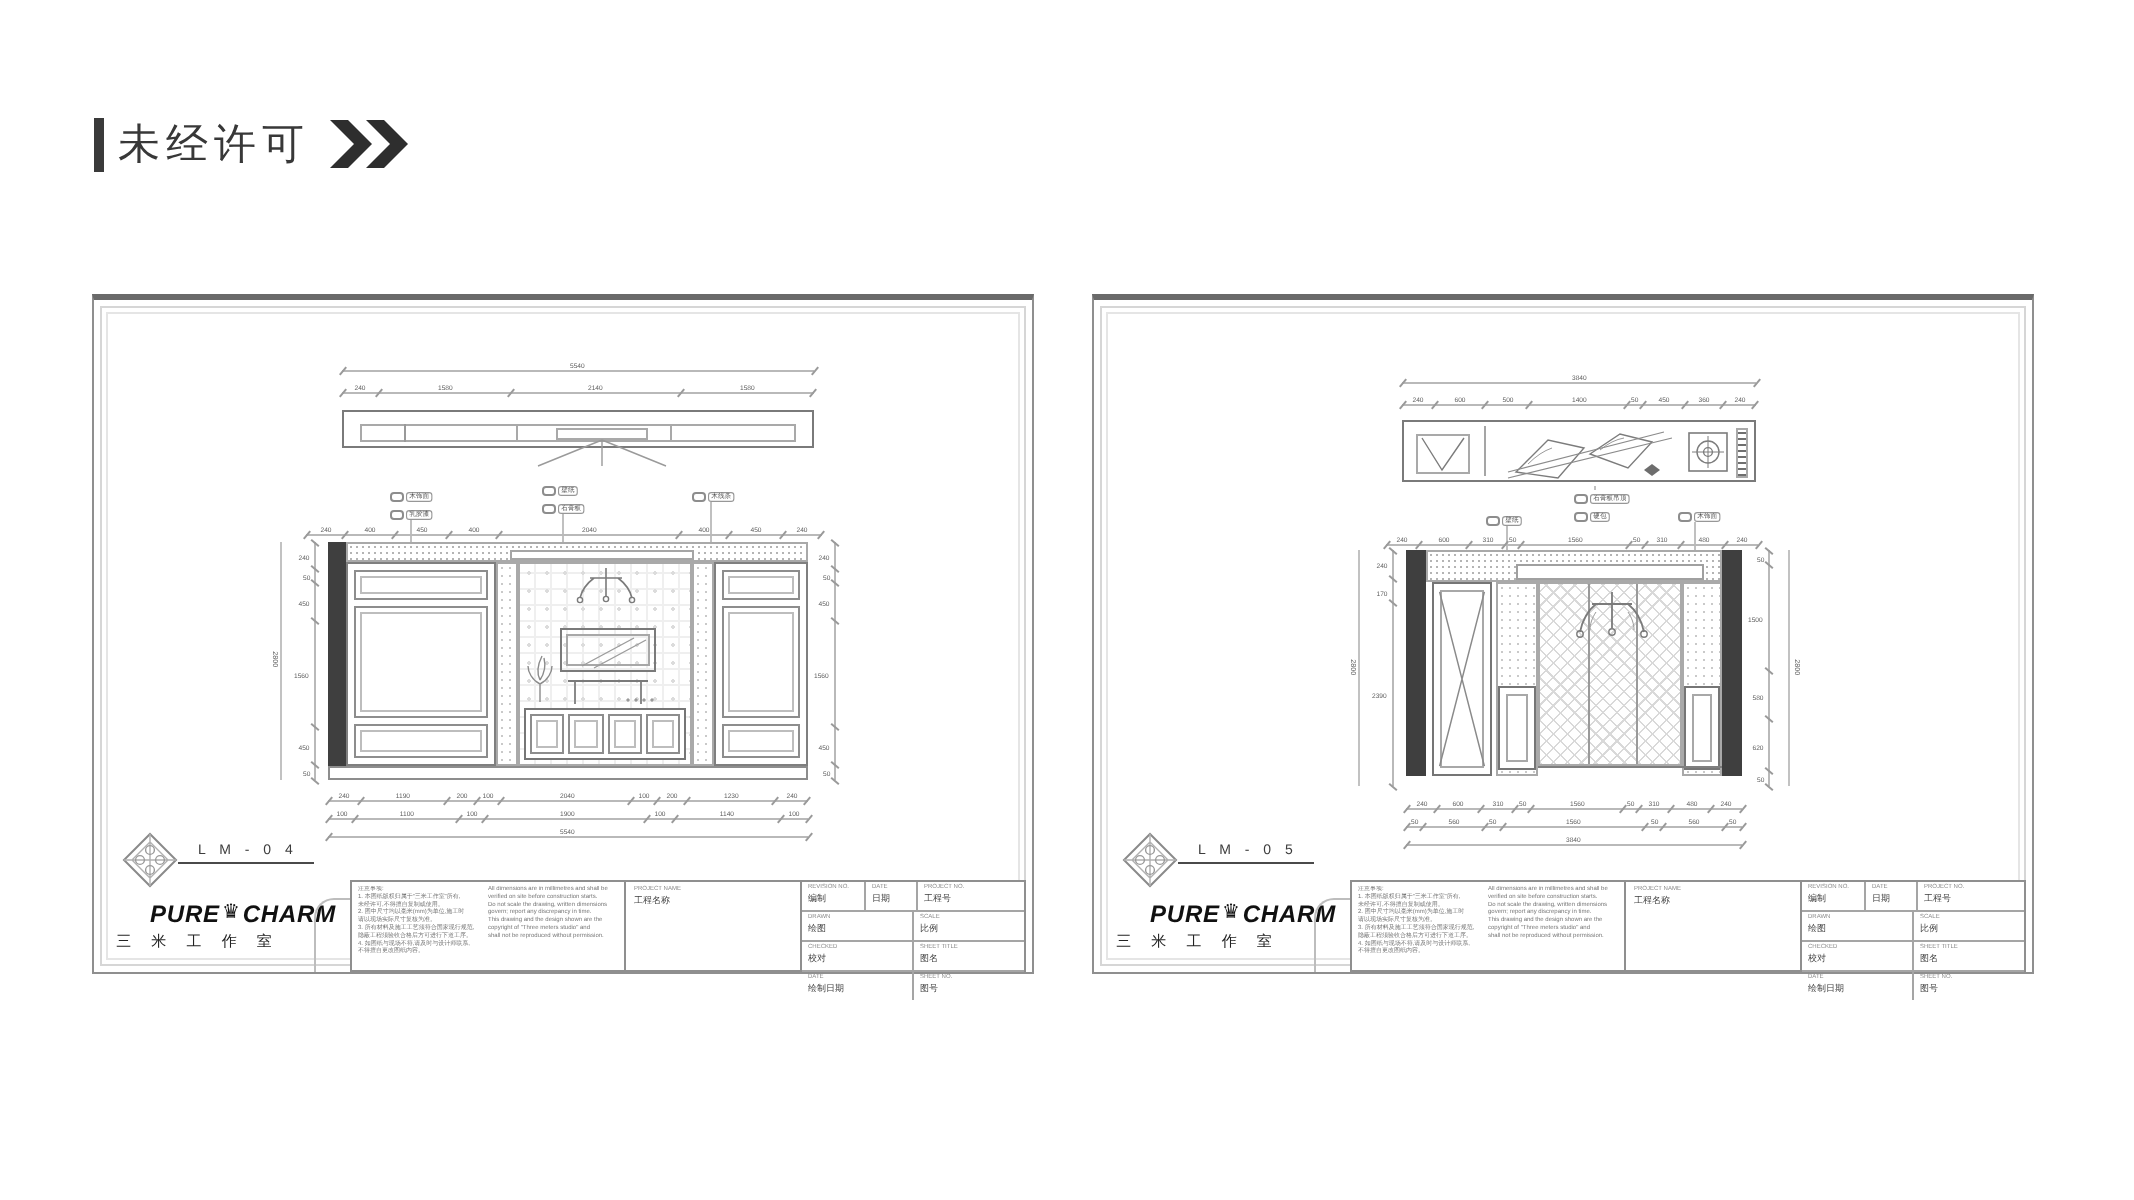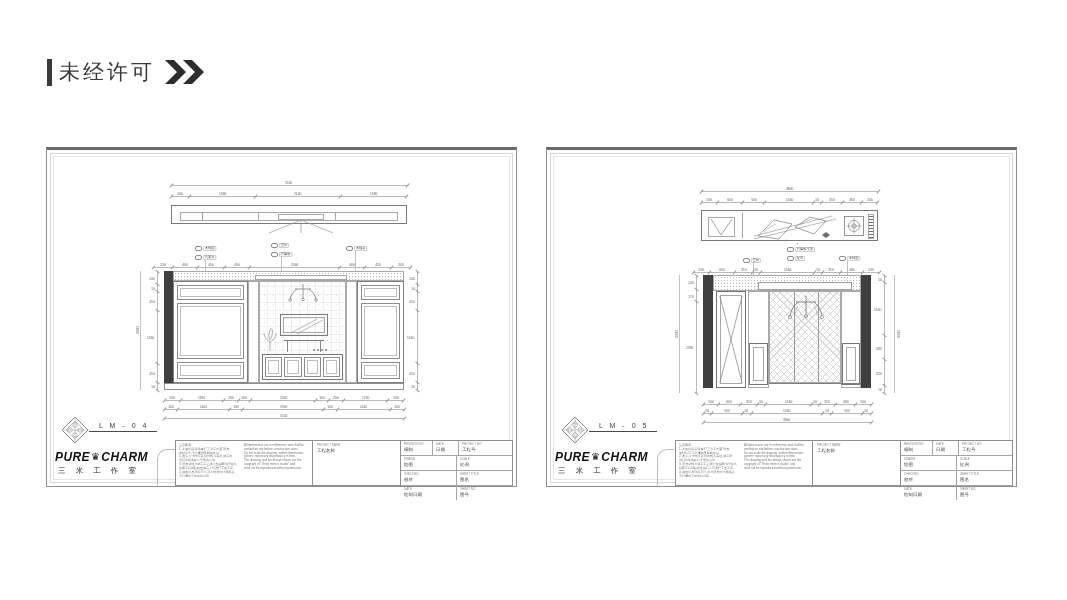--- a/index.html
+++ b/index.html
@@ -58,21 +58,21 @@
   
   .tag { position:absolute; display:flex; align-items:center; gap:1px; }
   .tagbox { width:7px; height:5px; border:1px solid #8d8d8d; border-radius:2px; background:#fff; }
   .tag b { font-weight:400; font-size:6px; line-height:7px; color:#555; border:1px solid #979797; border-radius:3px;
            padding:0 2px; background:#fff; transform:scale(0.55); transform-origin:0 50%; white-space:nowrap; }
   .leader { position:absolute; width:1px; background:#c0c0c0; }
 
   
   .ornament { position:absolute; }
   .code { position:absolute; font-size:7px; letter-spacing:2.5px; color:#3c3c3c; border-bottom:1px solid #4a4a4a; padding:0 8px 2px 10px; white-space:nowrap; }
-  .brand { position:absolute; display:flex; align-items:center; justify-content:flex-start; font-size:12px; font-weight:bold; font-style:italic; color:#111; letter-spacing:0.4px; }
+  .brand { position:absolute; display:flex; align-items:center; justify-content:flex-start; font-size:12px; font-weight:bold; font-style:italic; color:#111; letter-spacing:0.4px;padding-left:20px; }
   .brand .brand-icon { font-style:normal; font-size:10px; margin:0 1px; transform:translateY(-1px); }
   .studio { position:absolute; font-size:7.5px; letter-spacing:4px; color:#222; text-align:center; white-space:nowrap; }
   .roundtab { position:absolute; border-left:1px solid #bdbdbd; border-top:1px solid #bdbdbd; border-radius:10px 0 0 0; }
   .notesbox { position:absolute; border:1px solid #8f8f8f; display:flex; padding:2px 3px; background:#fff; overflow:hidden; }
   .ncol { flex:1; overflow:hidden; }
   .shrink { font-size:6px; line-height:1.3; color:#777; transform:scale(0.5); transform-origin:0 0; width:200%; white-space:nowrap; }
   .pncell { position:absolute; border:1px solid #8f8f8f; border-left:none; background:#fff; padding:2px 0 0 4px; overflow:hidden; }
   .tlab { display:block; font-size:6px; color:#8a8a8a; transform:scale(0.5); transform-origin:0 0; height:4px; white-space:nowrap; }
   .tcn  { display:block; font-size:6px; color:#3f3f3f; transform:scale(0.75); transform-origin:0 0; white-space:nowrap; }
   .tbl { position:absolute; border:1px solid #8f8f8f; border-left:none; display:flex; flex-direction:column; background:#fff; }

